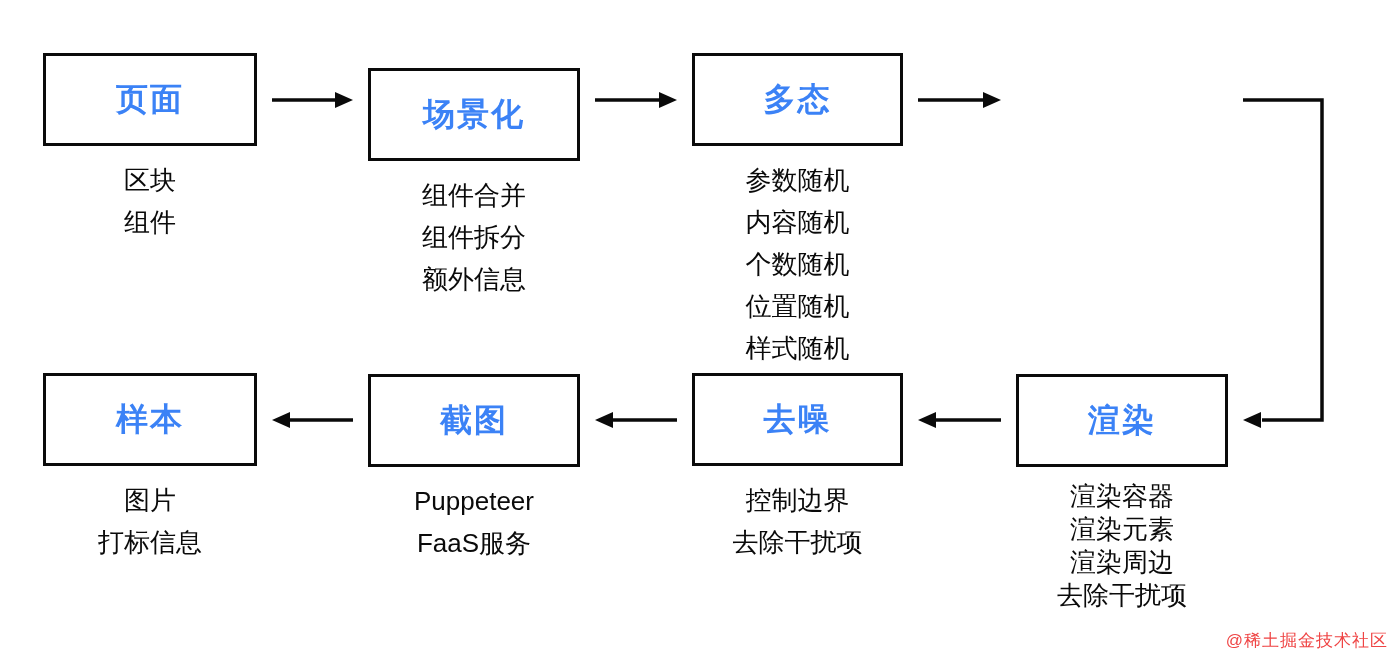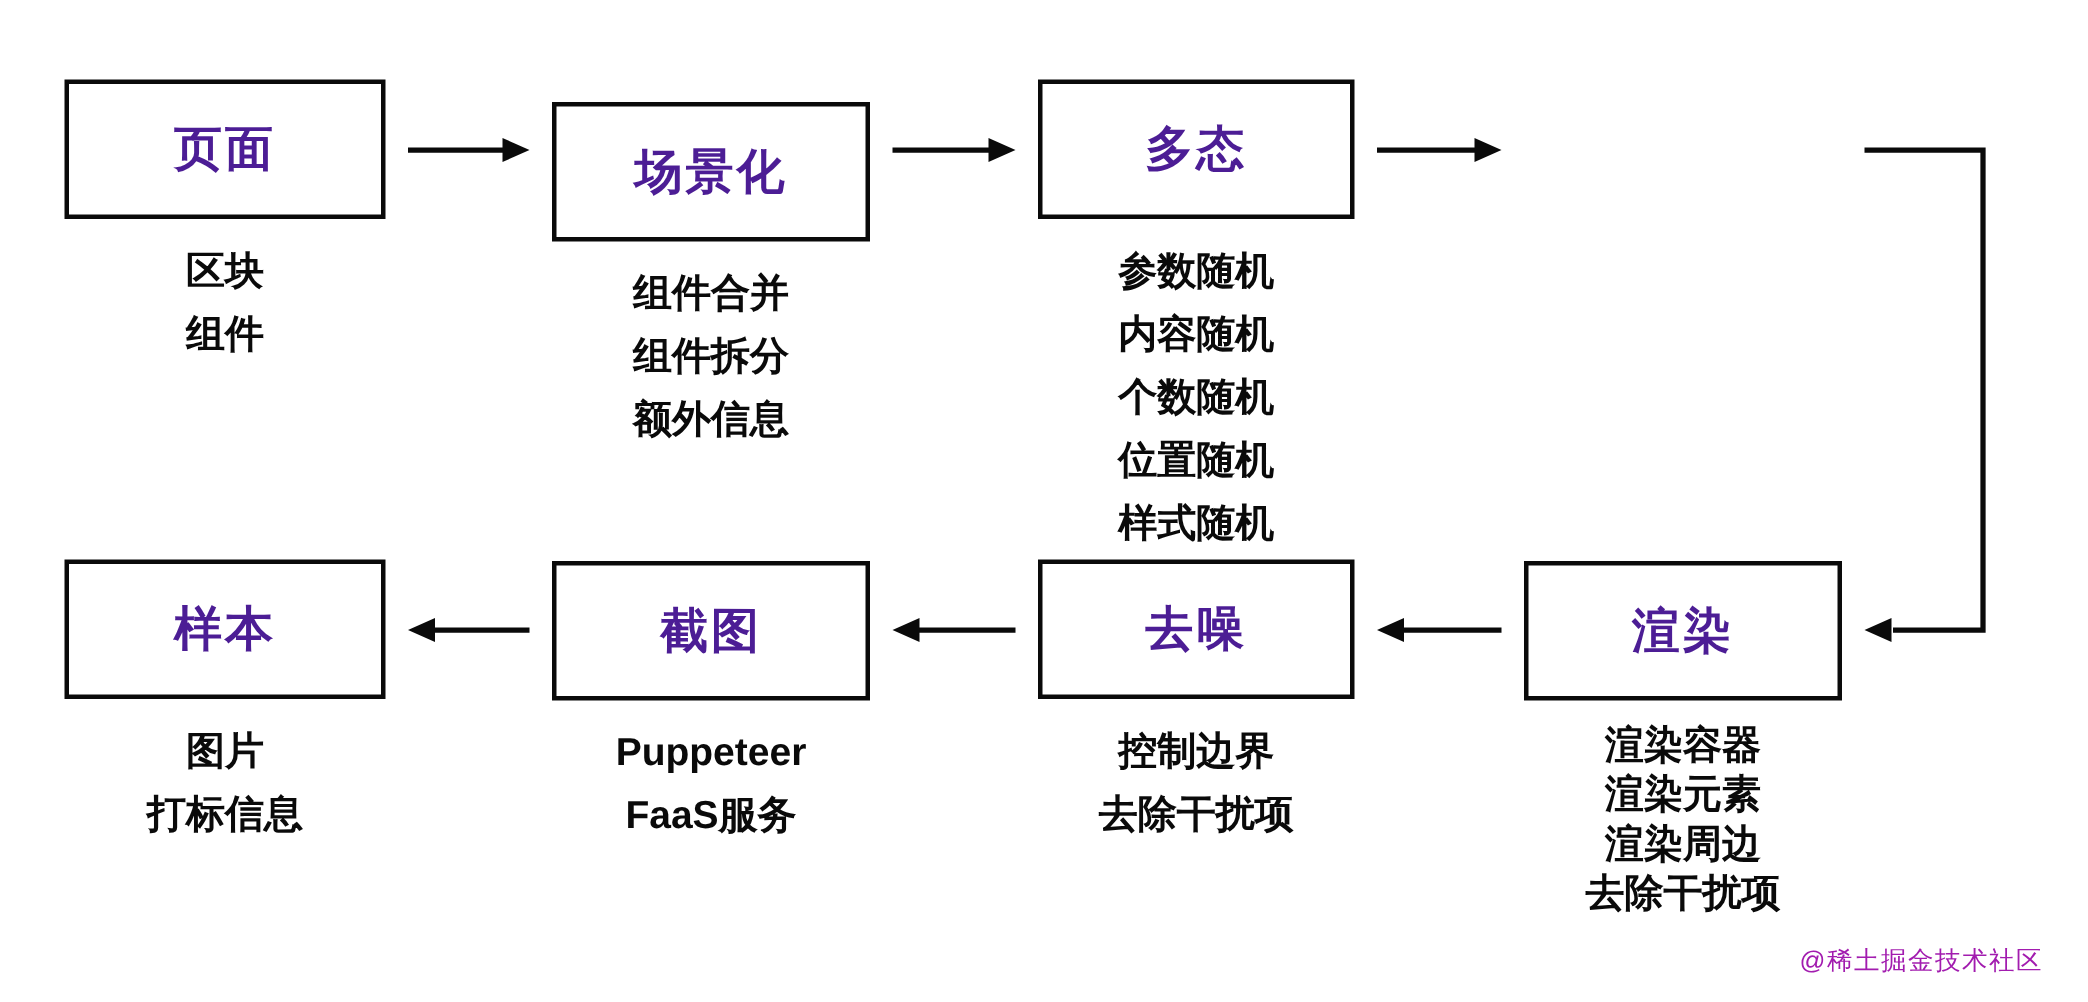--- a/index.html
+++ b/index.html
@@ -26,29 +26,29 @@
     box-sizing: border-box;
     width: 100%;
     height: 93px;
     border: 3px solid #0a0a0a;
     background: #ffffff;
     display: flex;
     align-items: center;
     justify-content: center;
     font-size: 32px;
     font-weight: 700;
-    color: #4c1d95;
+    color: #3b82f6;
     letter-spacing: 2px;
   }
   .stage .list {
     margin-top: 13px;
     width: 100%;
     text-align: center;
     font-size: 26px;
-    font-weight: 700;
+    font-weight: 400;
     color: #0a0a0a;
   }
   .stage .list .list-item {
     height: 42px;
     line-height: 42px;
     white-space: nowrap;
   }
   .stage.tight .list .list-item {
     height: 33px;
     line-height: 33px;
@@ -59,25 +59,25 @@
   .s-scenario   { left: 368px;  top: 68px;  width: 212px; }
   .s-polymorph  { left: 692px;  top: 53px;  width: 211px; }
   .s-annotation { left: 1016px; top: 54px;  width: 212px; }
   .s-sample     { left: 43px;   top: 373px; width: 214px; }
   .s-screenshot { left: 368px;  top: 374px; width: 212px; }
   .s-denoise    { left: 692px;  top: 373px; width: 211px; }
   .s-render     { left: 1016px; top: 374px; width: 212px; }
 
   .watermark {
     position: absolute;
-    right: 30px;
+    right: 4px;
     bottom: 16px;
     font-size: 17px;
     font-weight: 400;
-    color: #a21caf;
+    color: #ef4444;
     letter-spacing: 1px;
   }
 </style>
 </head>
 <body>
 
 <div class="canvas">
 
   <svg class="arrow-layer" viewBox="0 0 1392 668" xmlns="http://www.w3.org/2000/svg">
     <g stroke="#0a0a0a" stroke-width="3.5" fill="#0a0a0a">

